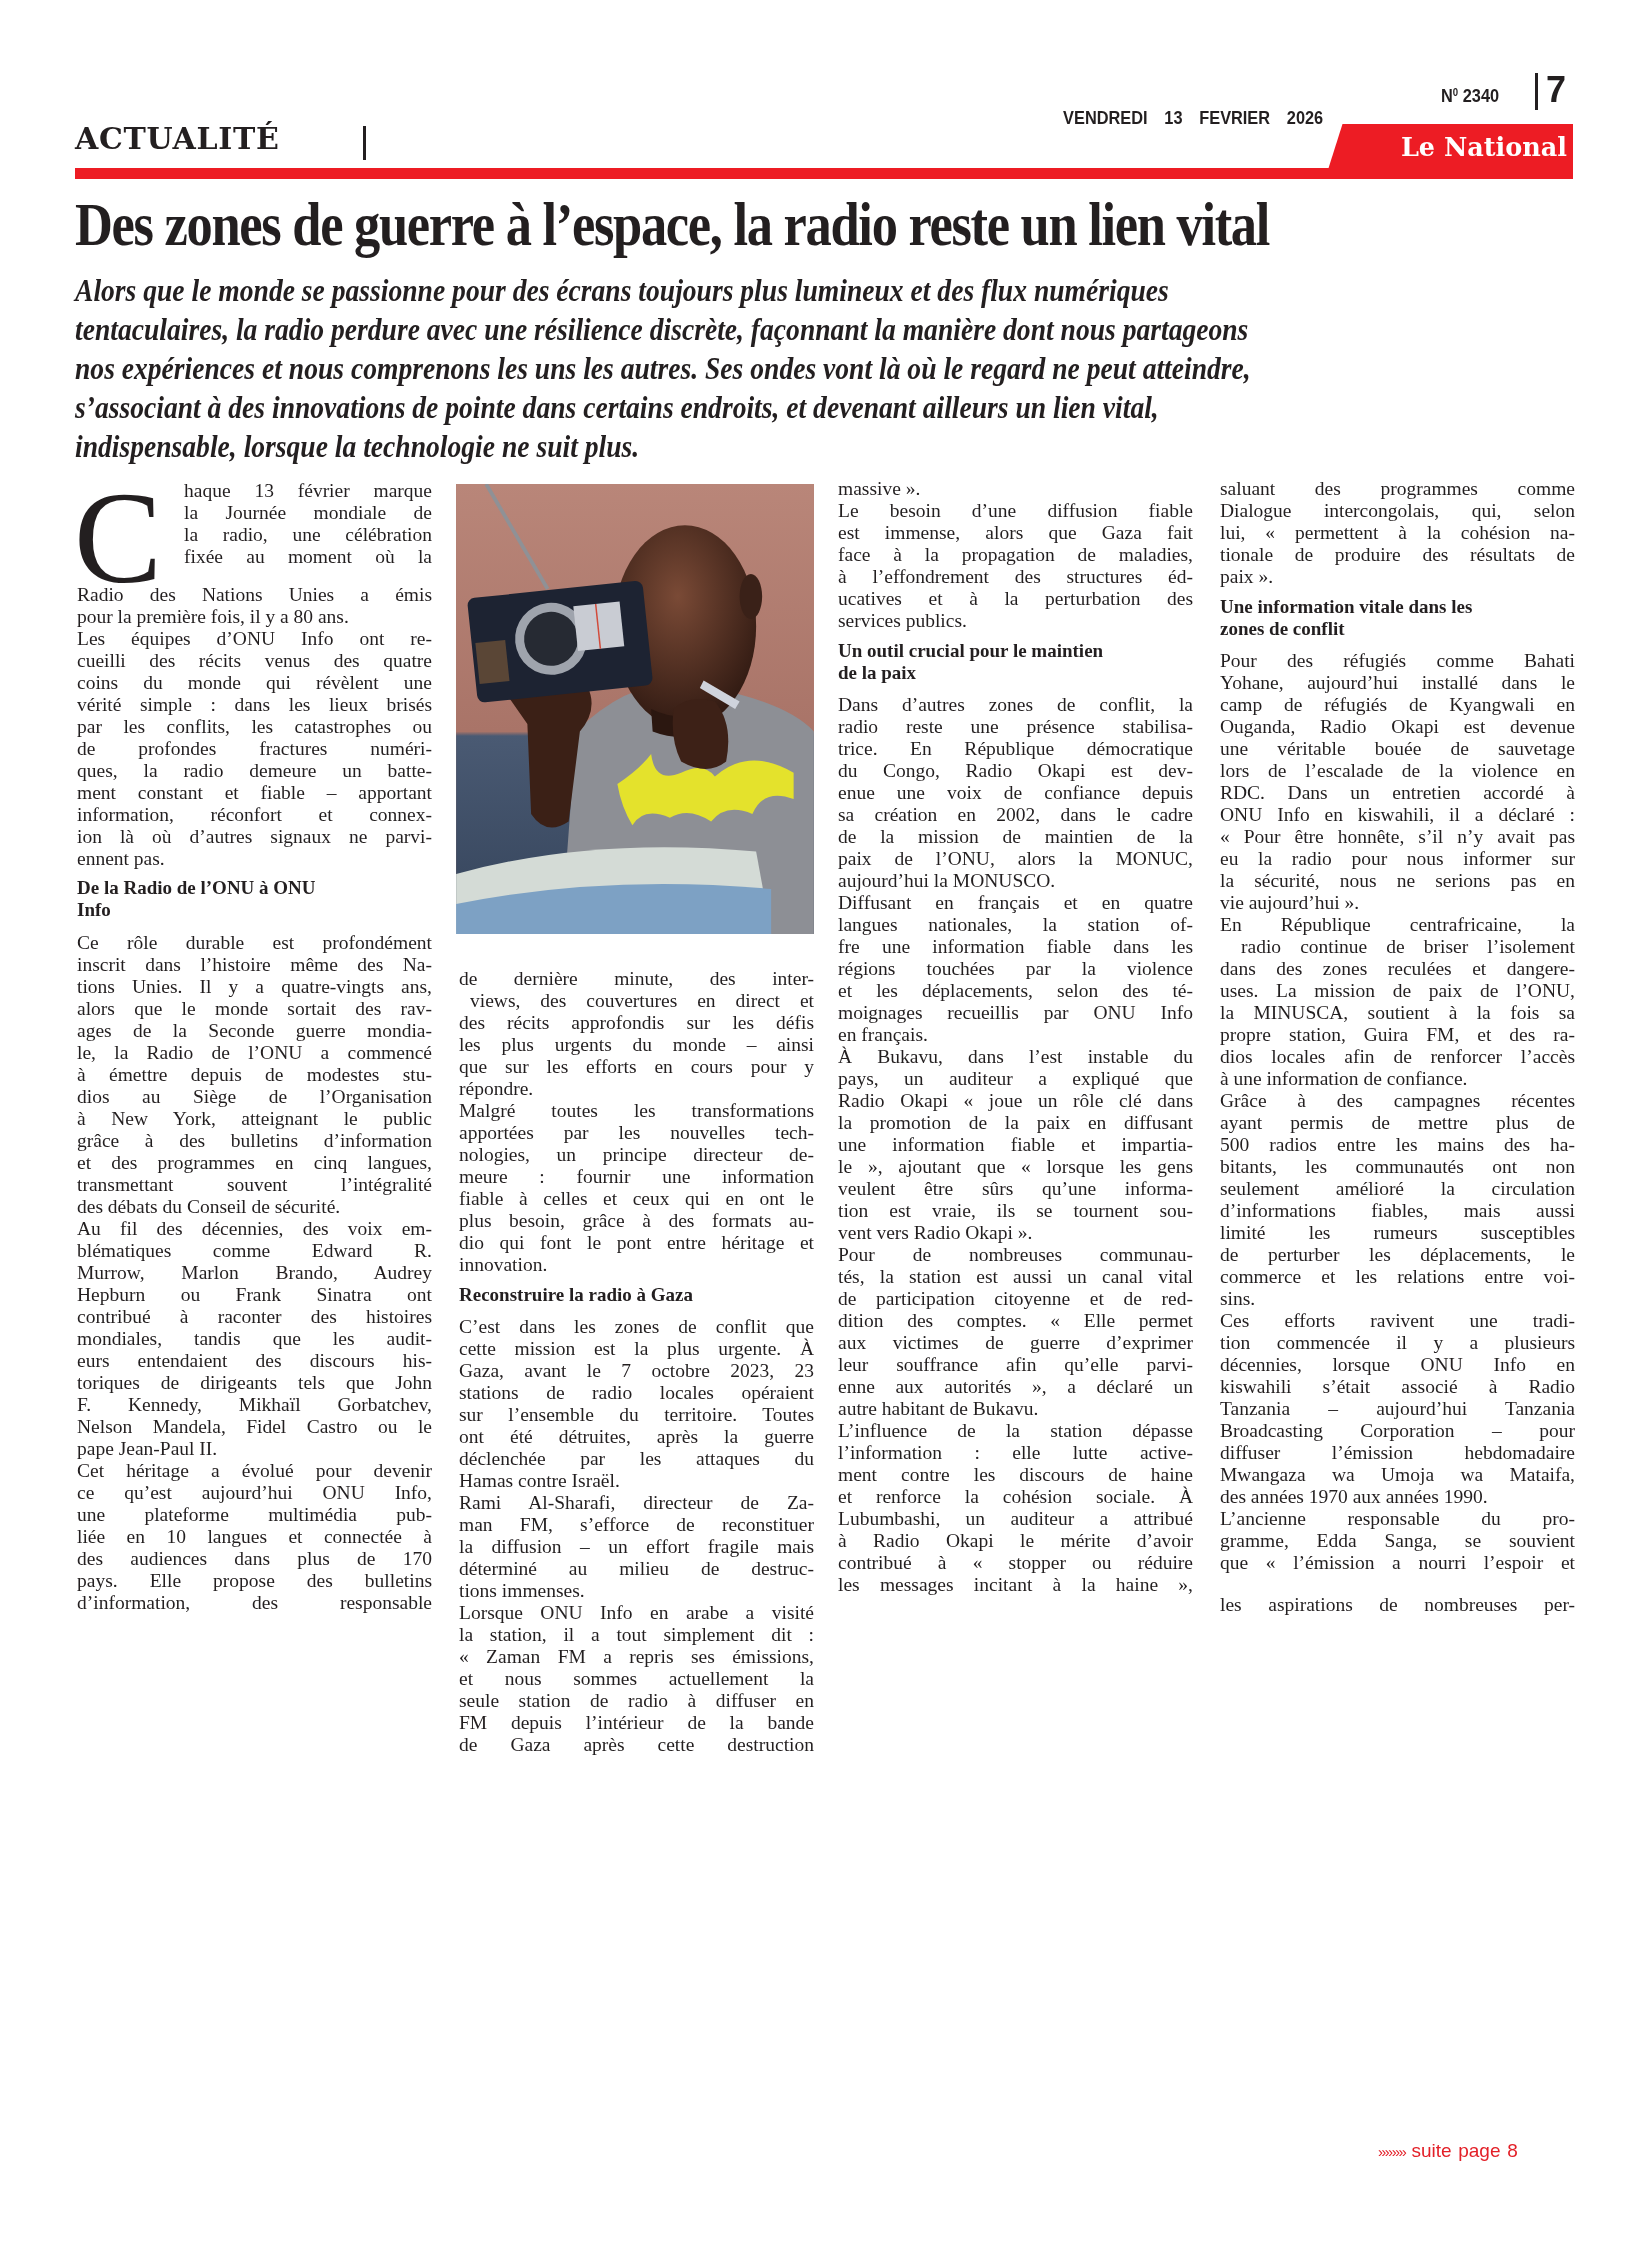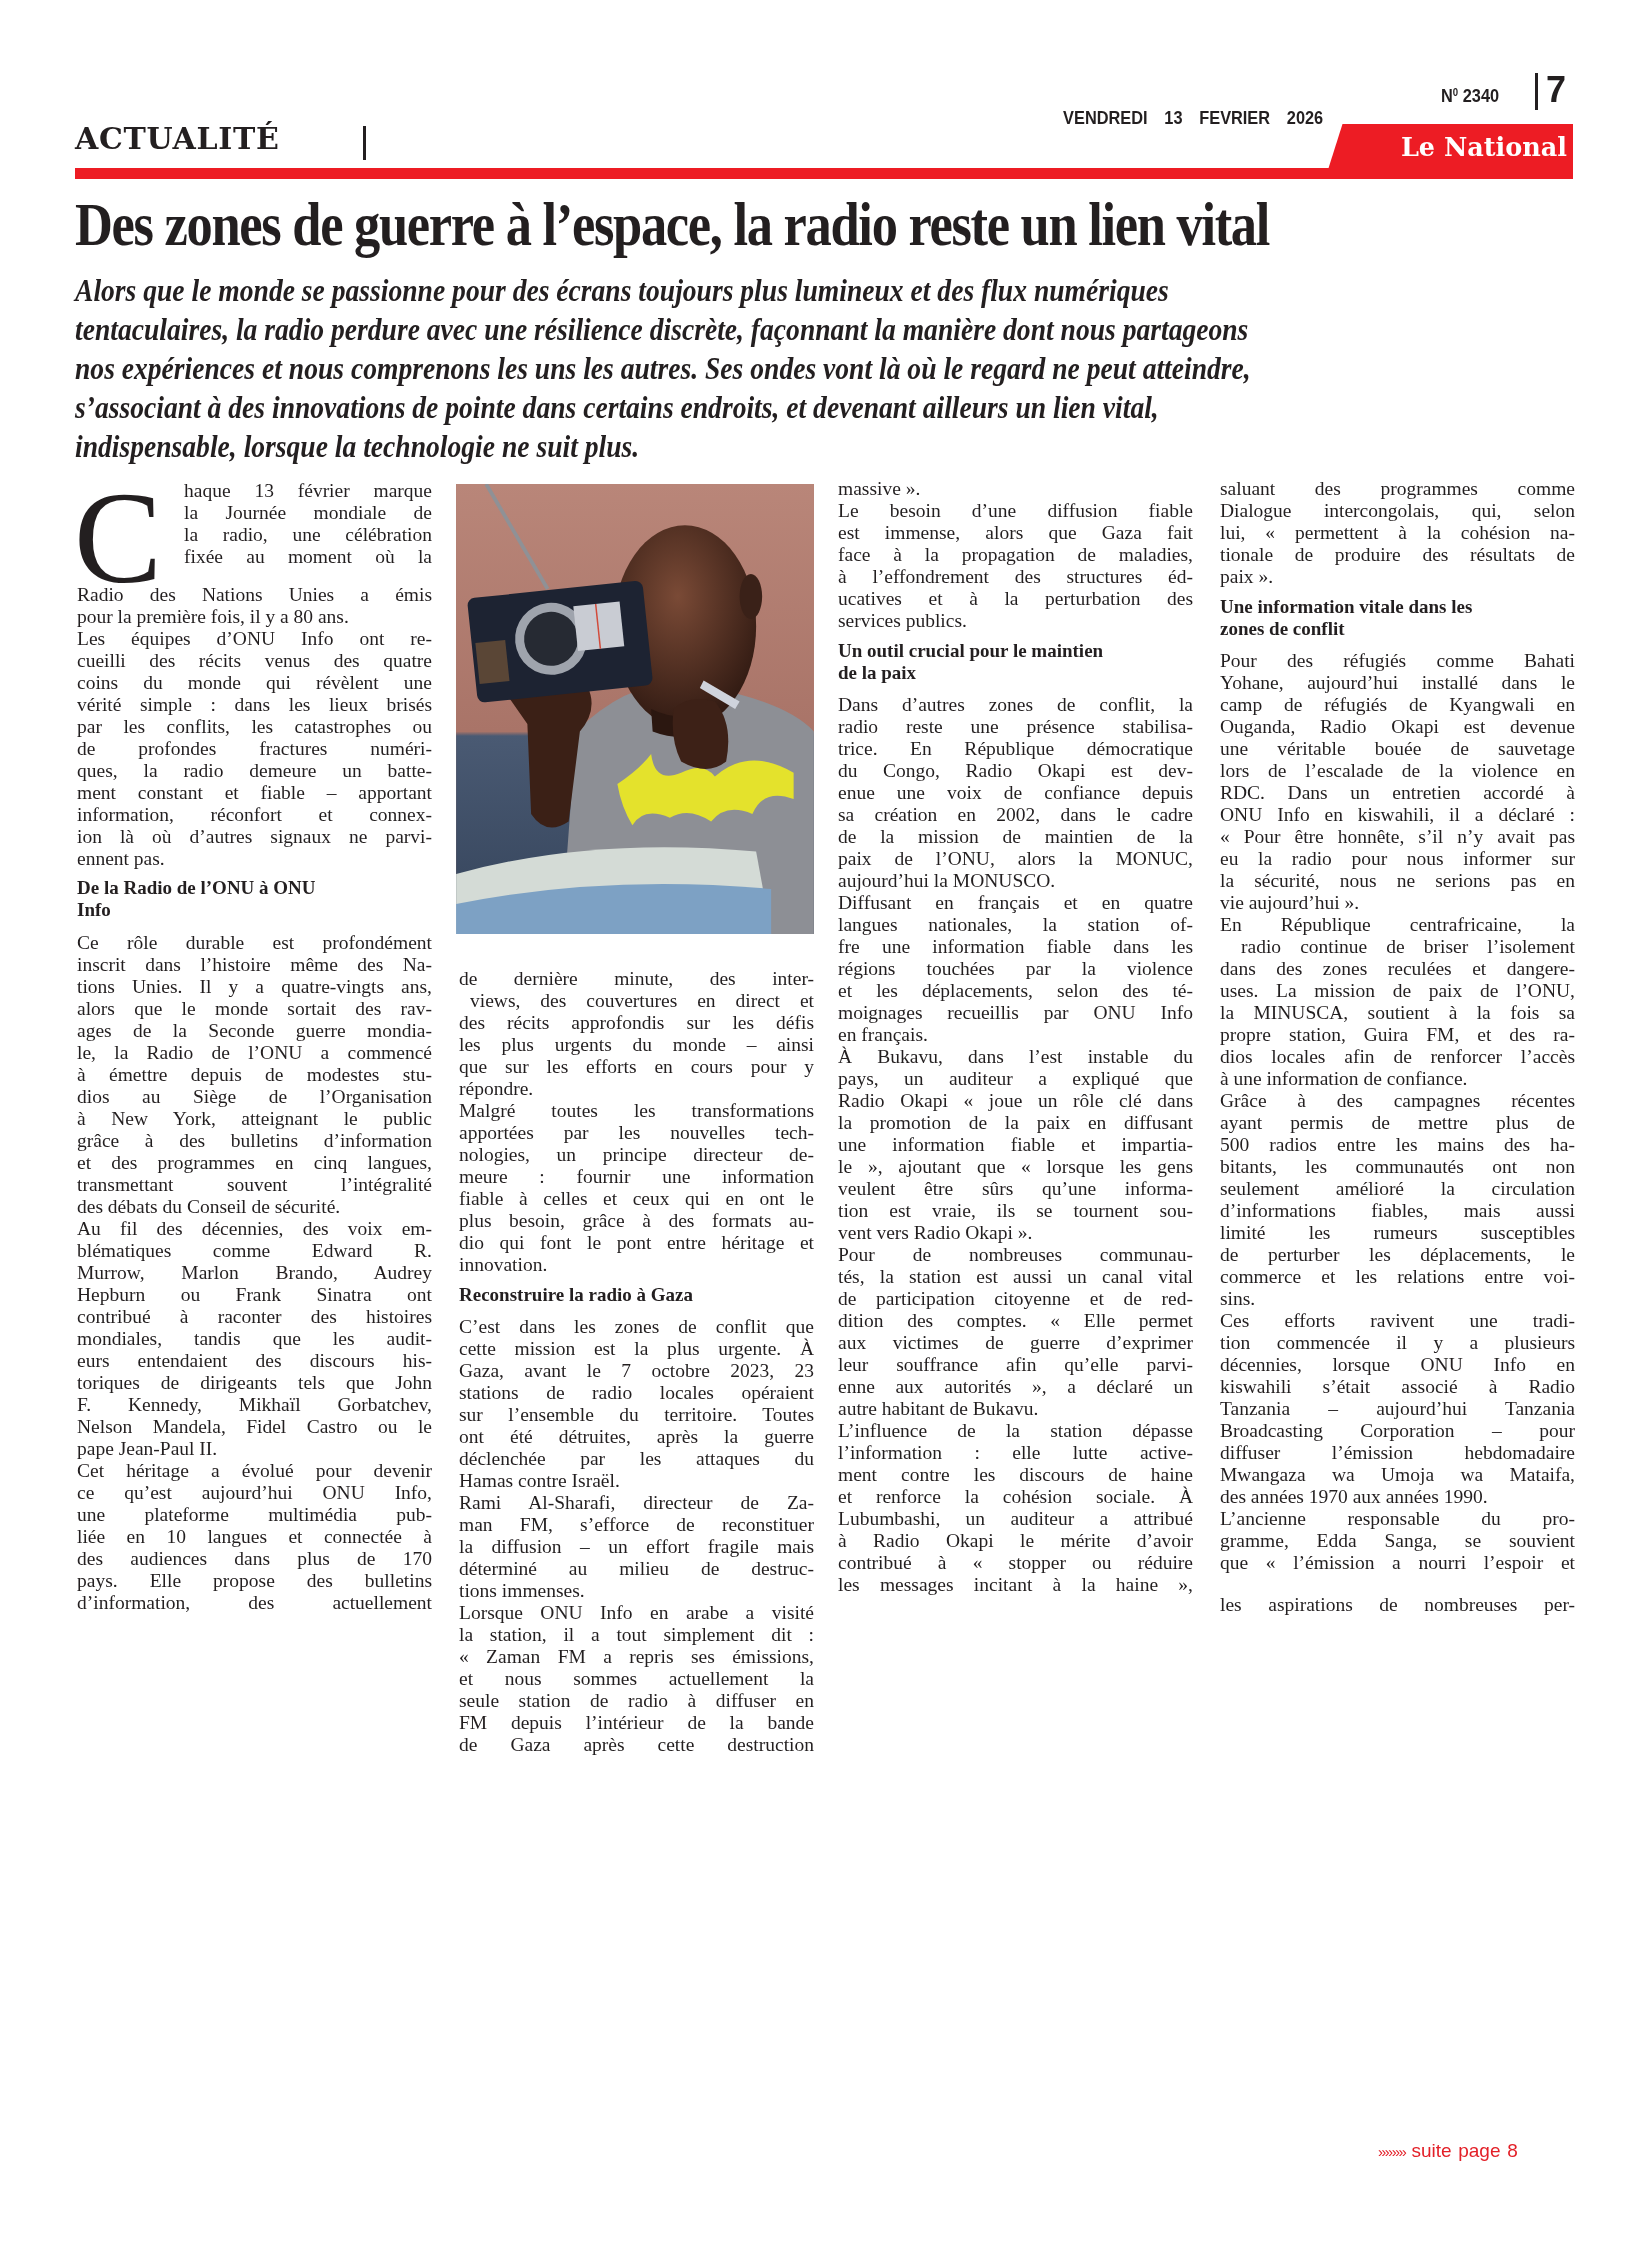--- a/index.html
+++ b/index.html
@@ -185,21 +185,21 @@
       <div class="ln" style="white-space: nowrap; text-align: left; display: block;"><span style="white-space: nowrap; word-spacing: 0px;">Nelson Mandela, Fidel Castro ou le</span></div>
       <div class="ln last">pape Jean-Paul II.</div>
     </div>
   <div>
       <div class="ln" style="white-space: nowrap; text-align: left; display: block;"><span style="white-space: nowrap; word-spacing: 0px;">Cet héritage a évolué pour devenir</span></div>
       <div class="ln" style="white-space: nowrap; text-align: left; display: block;"><span style="white-space: nowrap; word-spacing: 0px;">ce qu’est aujourd’hui ONU Info,</span></div>
       <div class="ln" style="white-space: nowrap; text-align: left; display: block;"><span style="white-space: nowrap; word-spacing: 0px;">une plateforme multimédia pub-</span></div>
       <div class="ln" style="white-space: nowrap; text-align: left; display: block;"><span style="white-space: nowrap; word-spacing: 0px;">liée en 10 langues et connectée à</span></div>
       <div class="ln" style="white-space: nowrap; text-align: left; display: block;"><span style="white-space: nowrap; word-spacing: 0px;">des audiences dans plus de 170</span></div>
       <div class="ln" style="white-space: nowrap; text-align: left; display: block;"><span style="white-space: nowrap; word-spacing: 0px;">pays. Elle propose des bulletins</span></div>
-      <div class="ln" style="white-space: nowrap; text-align: left; display: block;"><span style="white-space: nowrap; word-spacing: 0px;">d’information, des actuellement</span></div>
+      <div class="ln" style="white-space: nowrap; text-align: left; display: block;"><span style="white-space: nowrap; word-spacing: 0px;">d’information, des responsable</span></div>
     </div>
 </div>
 
 <div class="col c2">
   <div>
       <div class="ln" style="white-space: nowrap; text-align: left; display: block;"><span style="white-space: nowrap; word-spacing: 0px;">de dernière minute, des inter-</span></div>
       <div class="ln" style="white-space: nowrap; text-align: left; display: block;"><span style="white-space: nowrap; word-spacing: 0px; margin-left: 11px;">views, des couvertures en direct et</span></div>
       <div class="ln" style="white-space: nowrap; text-align: left; display: block;"><span style="white-space: nowrap; word-spacing: 0px;">des récits approfondis sur les défis</span></div>
       <div class="ln" style="white-space: nowrap; text-align: left; display: block;"><span style="white-space: nowrap; word-spacing: 0px;">les plus urgents du monde – ainsi</span></div>
       <div class="ln" style="white-space: nowrap; text-align: left; display: block;"><span style="white-space: nowrap; word-spacing: 0px;">que sur les efforts en cours pour y</span></div>

